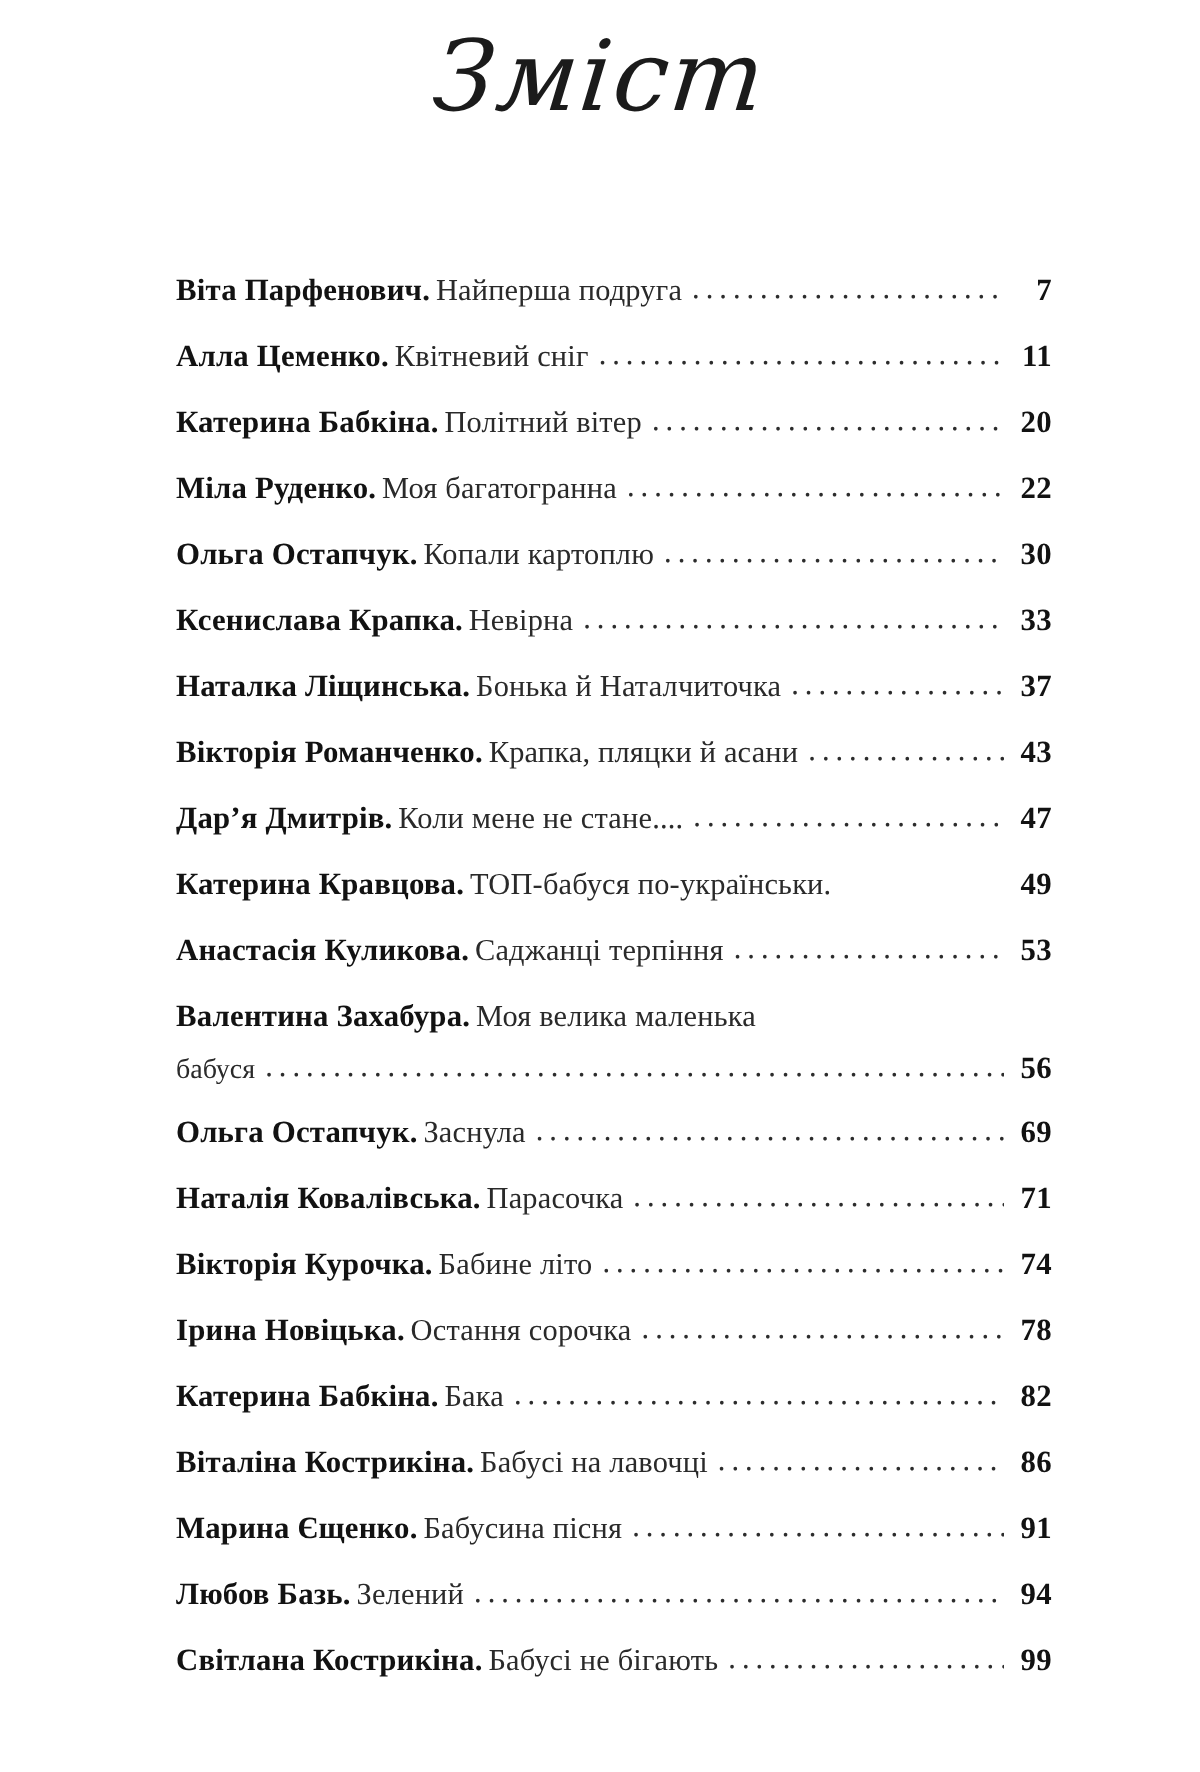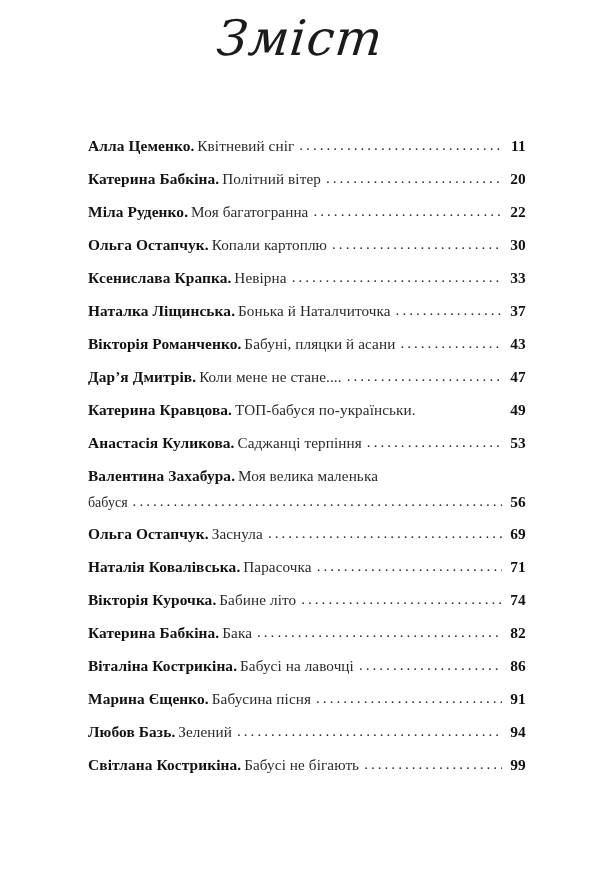--- a/index.html
+++ b/index.html
@@ -126,20 +126,27 @@
 </head>
 <body>
 
 <div class="page">
 
   <div class="toc-title">Зміст</div>
 
   <div class="toc-list">
       <div class="toc-entry">
         <div class="entry-line first">
+          <span class="entry-text"><span class="author">Віта Парфенович</span><span class="sep">.</span><span class="title">Найперша подруга</span></span>
+          <span class="leader"></span>
+          <span class="page-num">7</span>
+        </div>
+      </div>
+      <div class="toc-entry">
+        <div class="entry-line first">
           <span class="entry-text"><span class="author">Алла Цеменко</span><span class="sep">.</span><span class="title">Квітневий сніг</span></span>
           <span class="leader"></span>
           <span class="page-num">11</span>
         </div>
       </div>
       <div class="toc-entry">
         <div class="entry-line first">
           <span class="entry-text"><span class="author">Катерина Бабкіна</span><span class="sep">.</span><span class="title">Політний вітер</span></span>
           <span class="leader"></span>
           <span class="page-num">20</span>
@@ -168,21 +175,21 @@
       </div>
       <div class="toc-entry">
         <div class="entry-line first">
           <span class="entry-text"><span class="author">Наталка Ліщинська</span><span class="sep">.</span><span class="title">Бонька й Наталчиточка</span></span>
           <span class="leader"></span>
           <span class="page-num">37</span>
         </div>
       </div>
       <div class="toc-entry">
         <div class="entry-line first">
-          <span class="entry-text"><span class="author">Вікторія Романченко</span><span class="sep">.</span><span class="title">Бабуні, пляцки й асани</span></span>
+          <span class="entry-text"><span class="author">Вікторія Романченко</span><span class="sep">.</span><span class="title">Крапка, пляцки й асани</span></span>
           <span class="leader"></span>
           <span class="page-num">43</span>
         </div>
       </div>
       <div class="toc-entry">
         <div class="entry-line first">
           <span class="entry-text"><span class="author">Дар’я Дмитрів</span><span class="sep">.</span><span class="title">Коли мене не стане....</span></span>
           <span class="leader"></span>
           <span class="page-num">47</span>
         </div>
@@ -229,20 +236,27 @@
       </div>
       <div class="toc-entry">
         <div class="entry-line first">
           <span class="entry-text"><span class="author">Вікторія Курочка</span><span class="sep">.</span><span class="title">Бабине літо</span></span>
           <span class="leader"></span>
           <span class="page-num">74</span>
         </div>
       </div>
       <div class="toc-entry">
         <div class="entry-line first">
+          <span class="entry-text"><span class="author">Ірина Новіцька</span><span class="sep">.</span><span class="title">Остання сорочка</span></span>
+          <span class="leader"></span>
+          <span class="page-num">78</span>
+        </div>
+      </div>
+      <div class="toc-entry">
+        <div class="entry-line first">
           <span class="entry-text"><span class="author">Катерина Бабкіна</span><span class="sep">.</span><span class="title">Бака</span></span>
           <span class="leader"></span>
           <span class="page-num">82</span>
         </div>
       </div>
       <div class="toc-entry">
         <div class="entry-line first">
           <span class="entry-text"><span class="author">Віталіна Кострикіна</span><span class="sep">.</span><span class="title">Бабусі на лавочці</span></span>
           <span class="leader"></span>
           <span class="page-num">86</span>

